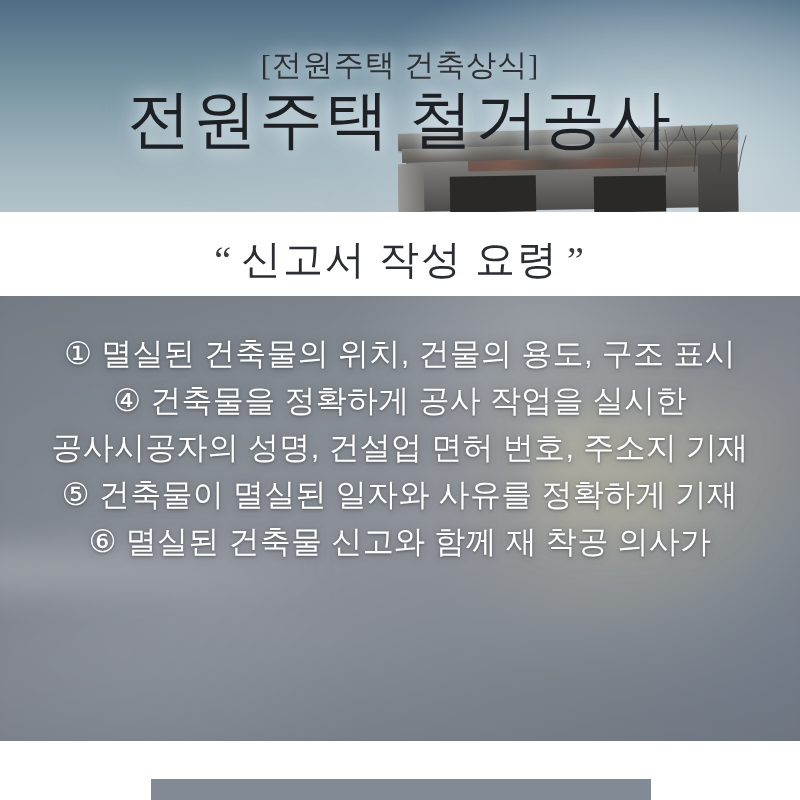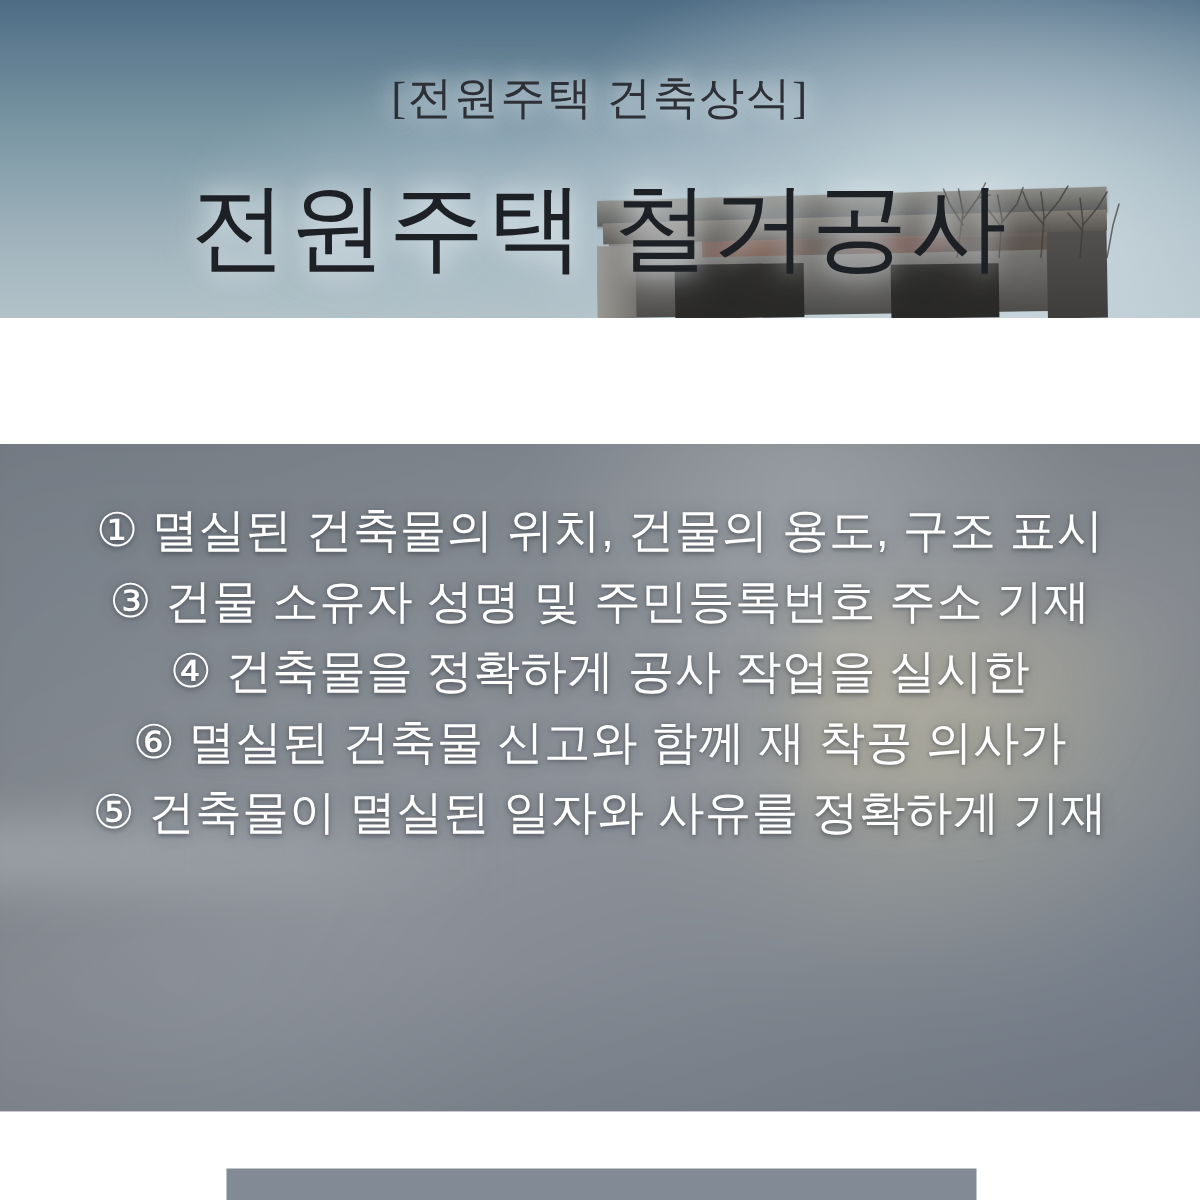--- a/index.html
+++ b/index.html
@@ -147,21 +147,20 @@
     left: 0; top: 88px;
     width: 800px;
     text-align: center;
     font-size: 64px;
     letter-spacing: 2px;
     color: #1d2025;
     text-shadow: 0 0 16px rgba(240,246,250,0.8), 0 0 32px rgba(232,241,247,0.55);
     font-family: "Liberation Serif", "DejaVu Serif", serif;
     white-space: nowrap;
     line-height: 1.0;
-    margin-top: 32px;
   }
 
   
   .band {
     position: absolute;
     left: 0; top: 212px;
     width: 800px;
     height: 84px;
     background: #ffffff;
   }
@@ -283,33 +282,38 @@
           <path d="M98 38 L88 26"></path>
           <path d="M114 56 L118 34 L122 20"></path>
         </g>
       </svg>
     </div>
 
     <div class="kicker">[전원주택 건축상식]</div>
     <div class="headline">전원주택 철거공사</div>
   </div>
 
+  <div class="band">
+    <div class="subtitle">
+      <span class="q">“</span><span>신고서 작성 요령</span><span class="q">”</span>
+    </div>
+  </div>
 
   <div class="bodyarea">
     <div class="bg-base"></div>
     <div class="bg-streak"></div>
     <div class="bg-streak2"></div>
     <div class="vignette"></div>
 
     <div class="lines">
       <div class="line">① 멸실된 건축물의 위치, 건물의 용도, 구조 표시</div>
-      <div class="line">③ 건물 소유자 성명 및 주민등록번호 주소 기재</div>
       <div class="line">④ 건축물을 정확하게 공사 작업을 실시한</div>
+      <div class="line">공사시공자의 성명, 건설업 면허 번호, 주소지 기재</div>
+      <div class="line">⑤ 건축물이 멸실된 일자와 사유를 정확하게 기재</div>
       <div class="line">⑥ 멸실된 건축물 신고와 함께 재 착공 의사가</div>
-      <div class="line">⑤ 건축물이 멸실된 일자와 사유를 정확하게 기재</div>
     </div>
   </div>
 
   <div class="footer">
     <div class="footer-bar"></div>
   </div>
 
 </div>
 
 </body></html>

